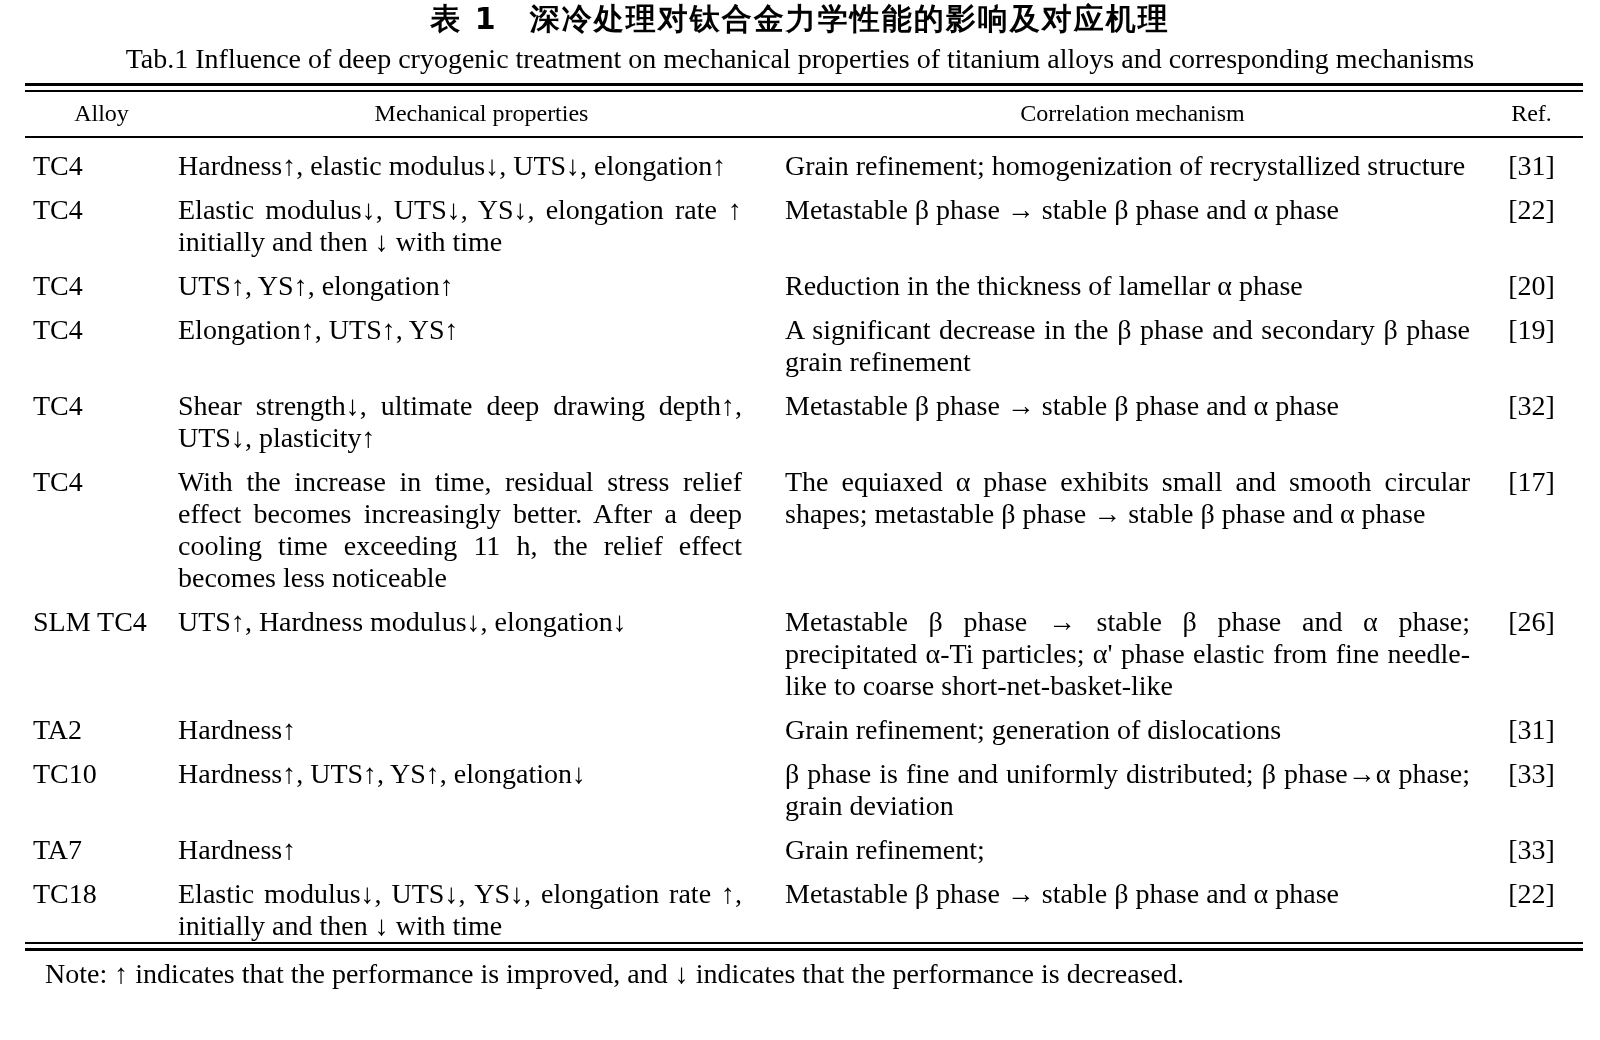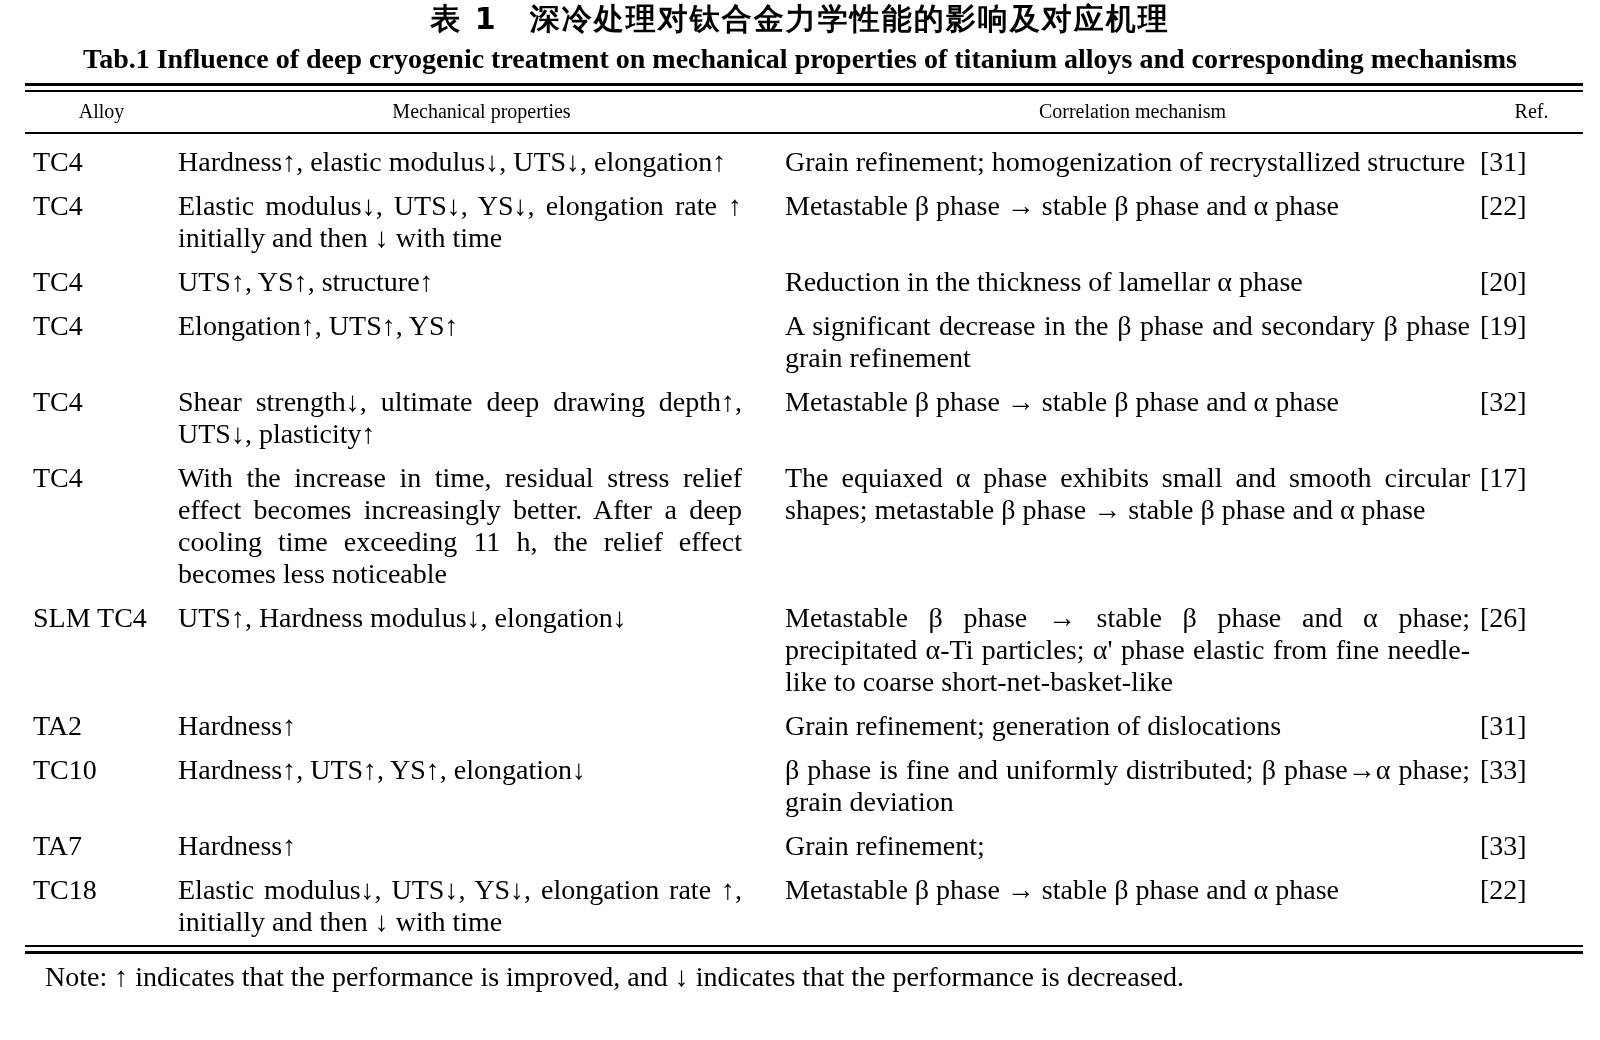--- a/index.html
+++ b/index.html
@@ -21,21 +21,21 @@
     text-align: center;
     font-family: "DejaVu Sans", sans-serif;
     font-weight: bold;
     font-size: 30px;
     line-height: 38px;
     letter-spacing: 2px;
   }
   .title-en {
     margin-top: 4px;
     text-align: center;
-    font-weight: bold;
+    font-weight: normal;
     font-size: 28px;
     line-height: 33px;
   }
   .rule {
     width: 1558px;
     margin-left: 25px;
     height: 9px;
     background: #ffffff;
   }
   .rule-top    { margin-top: 8px;  border-top: 3px solid #000; border-bottom: 2px solid #000; }
@@ -46,35 +46,35 @@
     border-collapse: collapse;
     table-layout: fixed;
     font-size: 28px;
   }
   col.c-alloy { width: 153px; }
   col.c-props { width: 607px; }
   col.c-mech  { width: 695px; }
   col.c-ref   { width: 103px; }
   thead th {
     font-weight: normal;
-    font-size: 20px;
+    font-size: 24px;
     text-align: center;
     padding: 8px 0 9px 0;
     border-bottom: 2px solid #000000;
   }
   tbody td {
     vertical-align: top;
     line-height: 32px;
     padding: 12px 0 0 0;
   }
-  tbody tr:last-child td { padding-bottom: 7px; }
+  tbody tr:last-child td { }
   td.col-alloy { padding-left: 8px; white-space: nowrap; }
   td.col-properties { padding-right: 43px; text-align: justify; }
   td.col-mechanism  { padding-right: 10px; text-align: justify; }
-  td.col-ref { text-align: left; }
+  td.col-ref { text-align: center; }
   .note {
     margin: 7px 0 0 45px;
     font-size: 28px;
     line-height: 32px;
   }
 </style>
 </head>
 <body>
 
 <div class="page">
@@ -108,21 +108,21 @@
           <td class="col-ref">[31]</td>
         </tr>
         <tr>
           <td class="col-alloy">TC4</td>
           <td class="col-properties">Elastic modulus↓, UTS↓, YS↓, elongation rate ↑ initially and then ↓ with time</td>
           <td class="col-mechanism">Metastable β phase → stable β phase and α phase</td>
           <td class="col-ref">[22]</td>
         </tr>
         <tr>
           <td class="col-alloy">TC4</td>
-          <td class="col-properties">UTS↑, YS↑, structure↑</td>
+          <td class="col-properties">UTS↑, YS↑, elongation↑</td>
           <td class="col-mechanism">Reduction in the thickness of lamellar α phase</td>
           <td class="col-ref">[20]</td>
         </tr>
         <tr>
           <td class="col-alloy">TC4</td>
           <td class="col-properties">Elongation↑, UTS↑, YS↑</td>
           <td class="col-mechanism">A significant decrease in the β phase and secondary β phase grain refinement</td>
           <td class="col-ref">[19]</td>
         </tr>
         <tr>

